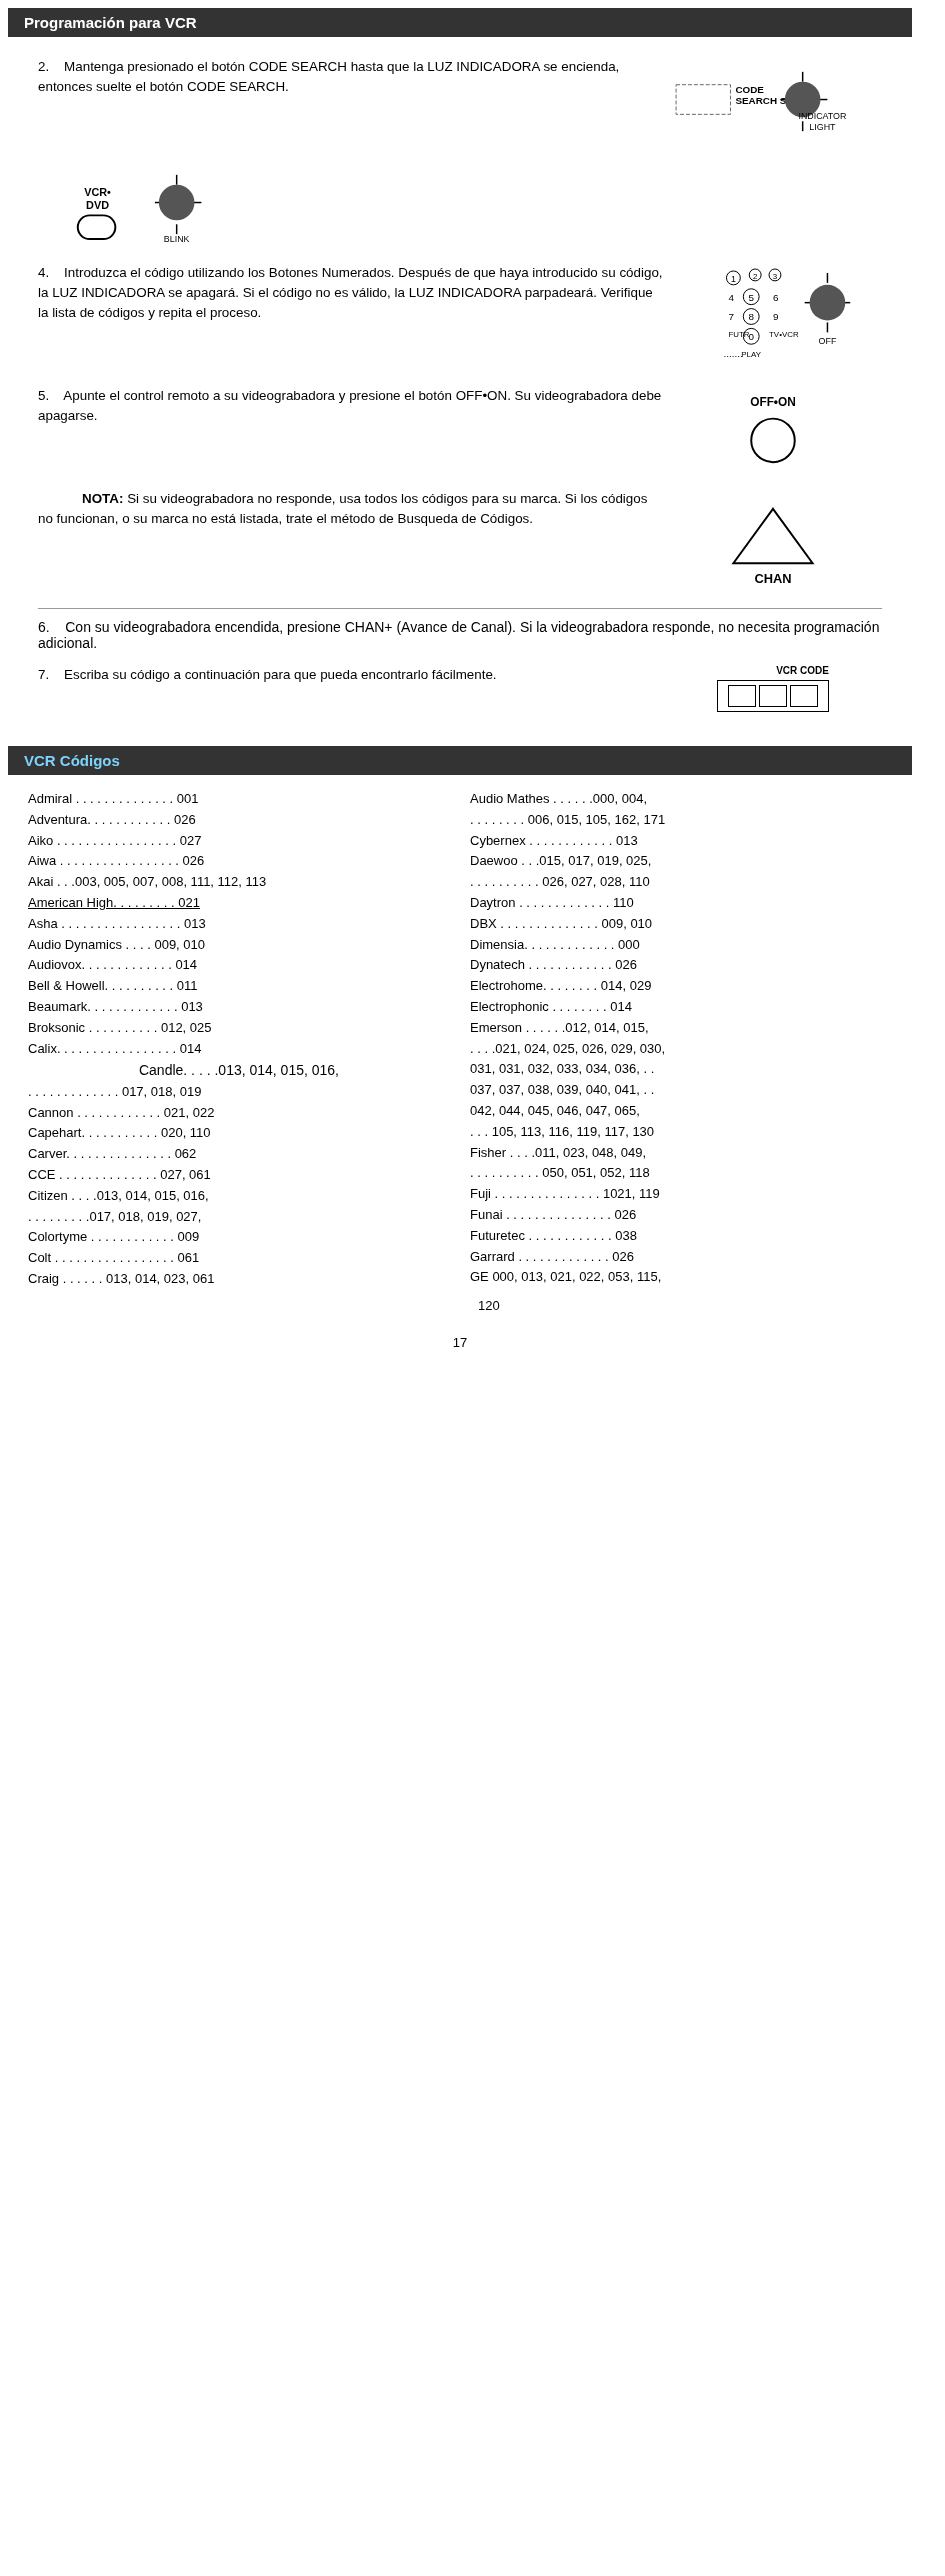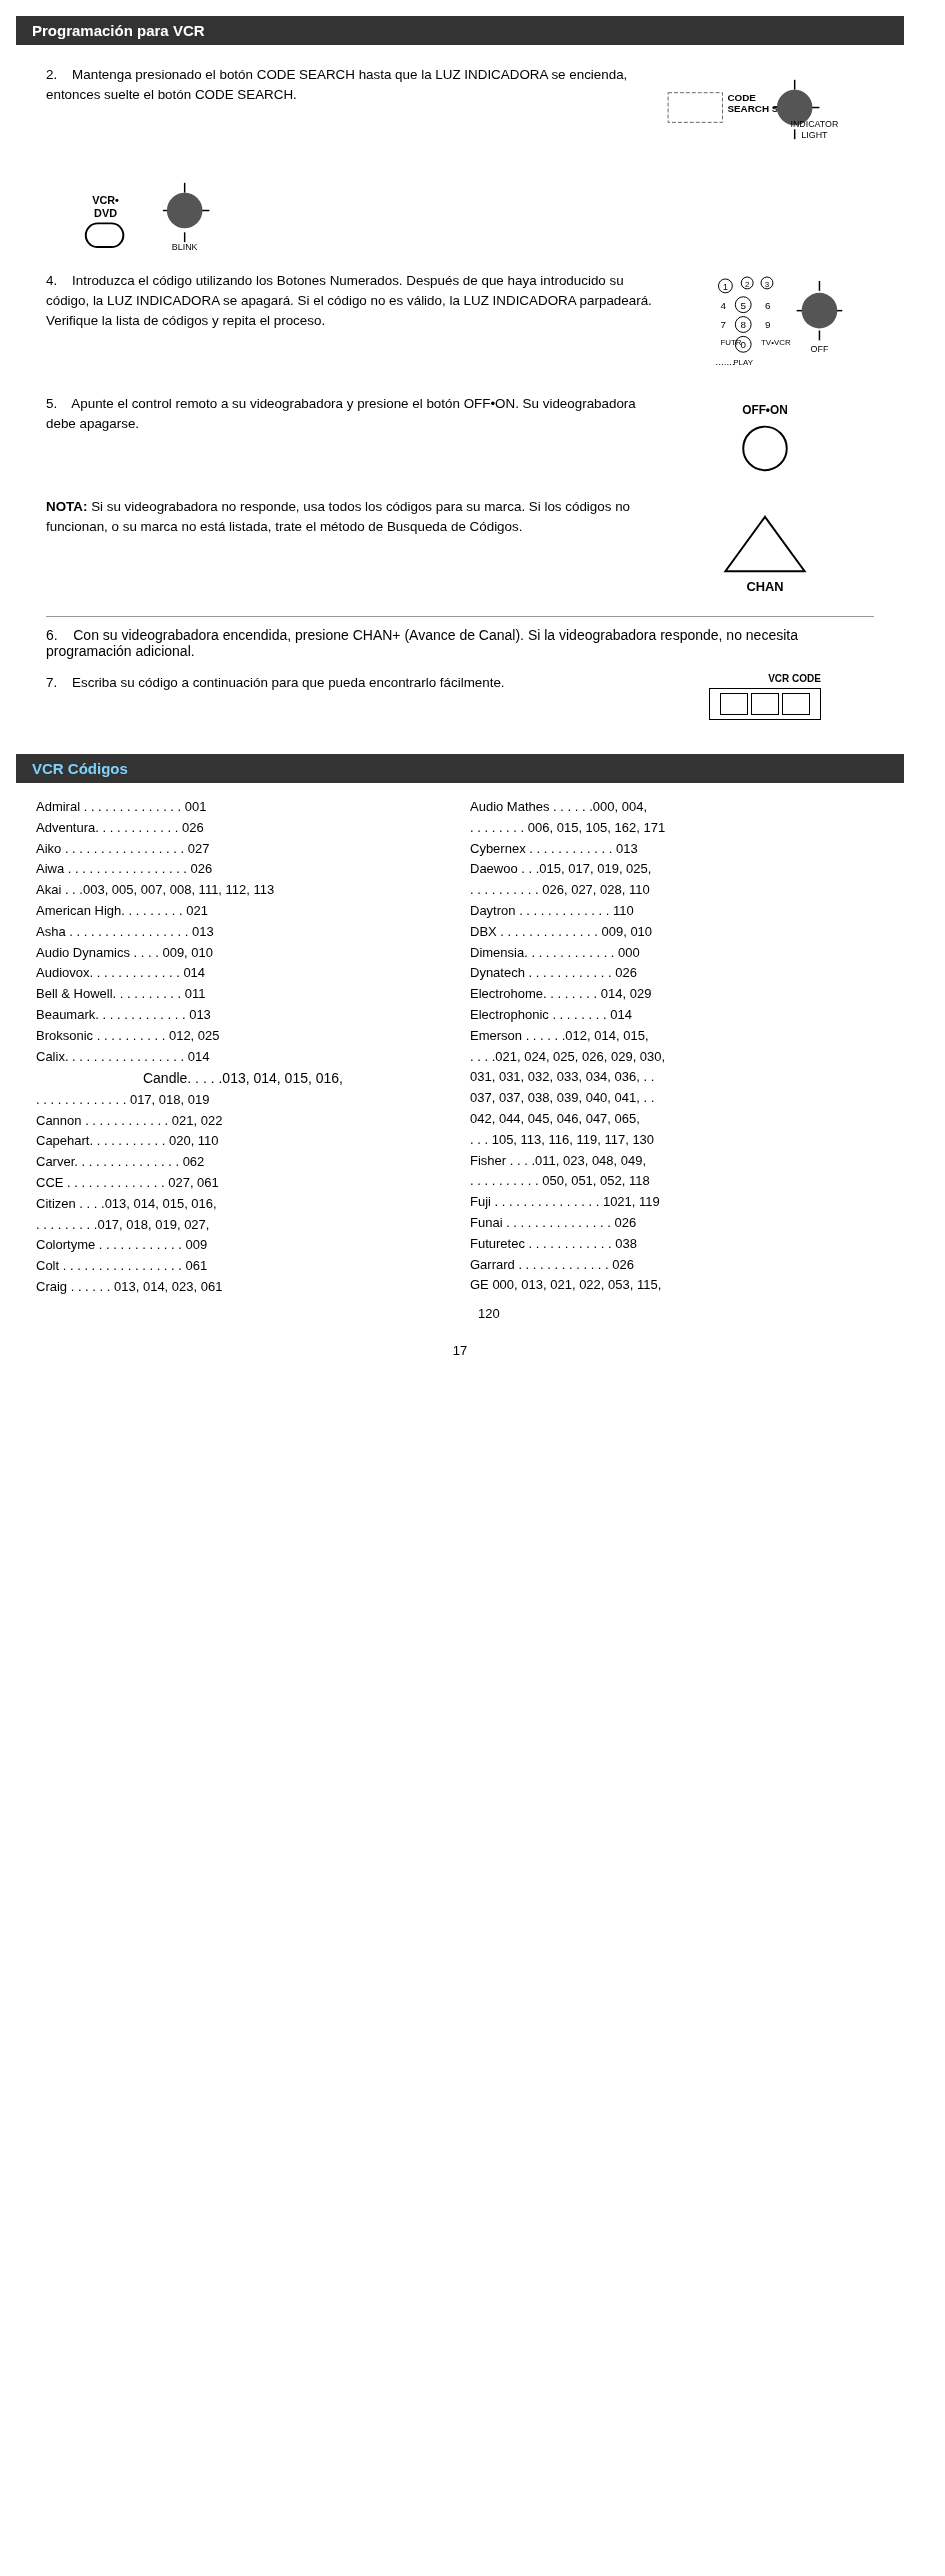--- a/index.html
+++ b/index.html
@@ -5,21 +5,21 @@
     * { margin: 0; padding: 0; box-sizing: border-box; }
     body {
       width: 946px;
       background: #fff;
       font-family: Arial, sans-serif;
       font-size: 14px;
       color: #000;
     }
     .page {
       width: 920px;
-      padding: 16px;
+      padding: 8px;
       background: #fff;
     }
 
     
     .section-header {
       background: #333;
       color: #fff;
       padding: 6px 16px;
       font-size: 15px;
       font-weight: bold;
@@ -212,21 +212,21 @@
 
           <text x="100" y="20" font-size="12" font-weight="bold" font-family="Arial" text-anchor="middle">OFF•ON</text>
 
           <circle cx="100" cy="55" r="22" fill="none" stroke="#000" stroke-width="2"></circle>
         </svg>
       </div>
     </div>
 
     <div class="instruction-row">
       <div class="instruction-text">
-        <span style="font-weight:bold;">NOTA: </span>
+        <span style="font-weight:bold;margin-left:44px;">NOTA: </span>
         <span>Si su videograbadora no responde, usa todos los códigos para su marca. Si los códigos no funcionan, o su marca no está listada, trate el método de Busqueda de Códigos.</span>
       </div>
       <div class="instruction-diagram">
         <svg width="198" height="99" viewBox="0 0 200 100">
 
           <polygon points="100,20 140,75 60,75" fill="none" stroke="#000" stroke-width="2"></polygon>
 
           <text x="100" y="95" font-size="13" font-weight="bold" font-family="Arial" text-anchor="middle">CHAN</text>
         </svg>
       </div>
@@ -264,21 +264,21 @@
       <span>VCR Códigos</span>
     </div>
     <div class="codes-columns">
       <div class="codes-col">
 
       <p style="margin: 0px; line-height: 1.6; font-size: 13px;">Admiral . . . . . . . . . . . . . .  001</p>
           <p style="margin: 0px; line-height: 1.6; font-size: 13px;">Adventura. . . . . . . . . . . .  026</p>
           <p style="margin: 0px; line-height: 1.6; font-size: 13px;">Aiko . . . . . . . . . . . . . . . . .  027</p>
           <p style="margin: 0px; line-height: 1.6; font-size: 13px;">Aiwa . . . . . . . . . . . . . . . . .  026</p>
           <p style="margin: 0px; line-height: 1.6; font-size: 13px;">Akai . . .003, 005, 007, 008, 111, 112, 113</p>
-          <p style="margin: 0px; line-height: 1.6; font-size: 13px;">American High. . . . . . . . .  021</p>
+          <p style="margin: 0px; line-height: 1.6; font-size: 13px; text-decoration: underline;">American High. . . . . . . . .  021</p>
           <p style="margin: 0px; line-height: 1.6; font-size: 13px;">Asha . . . . . . . . . . . . . . . . .  013</p>
           <p style="margin: 0px; line-height: 1.6; font-size: 13px;">Audio Dynamics . . . .  009, 010</p>
           <p style="margin: 0px; line-height: 1.6; font-size: 13px;">Audiovox. . . . . . . . . . . . .  014</p>
           <p style="margin: 0px; line-height: 1.6; font-size: 13px;">Bell &amp; Howell. . . . . . . . . .  011</p>
           <p style="margin: 0px; line-height: 1.6; font-size: 13px;">Beaumark. . . . . . . . . . . . .  013</p>
           <p style="margin: 0px; line-height: 1.6; font-size: 13px;">Broksonic . . . . . . . . . .  012, 025</p>
           <p style="margin: 0px; line-height: 1.6; font-size: 13px;">Calix. . . . . . . . . . . . . . . . .  014</p>
           <p style="margin: 0px; line-height: 1.6; font-size: 14px; text-align: center;">Candle. . . . .013, 014, 015, 016,</p>
           <p style="margin: 0px; line-height: 1.6; font-size: 13px;">. . . . . . . . . . . . .  017, 018, 019</p>
           <p style="margin: 0px; line-height: 1.6; font-size: 13px;">Cannon . . . . . . . . . . . .  021, 022</p>

